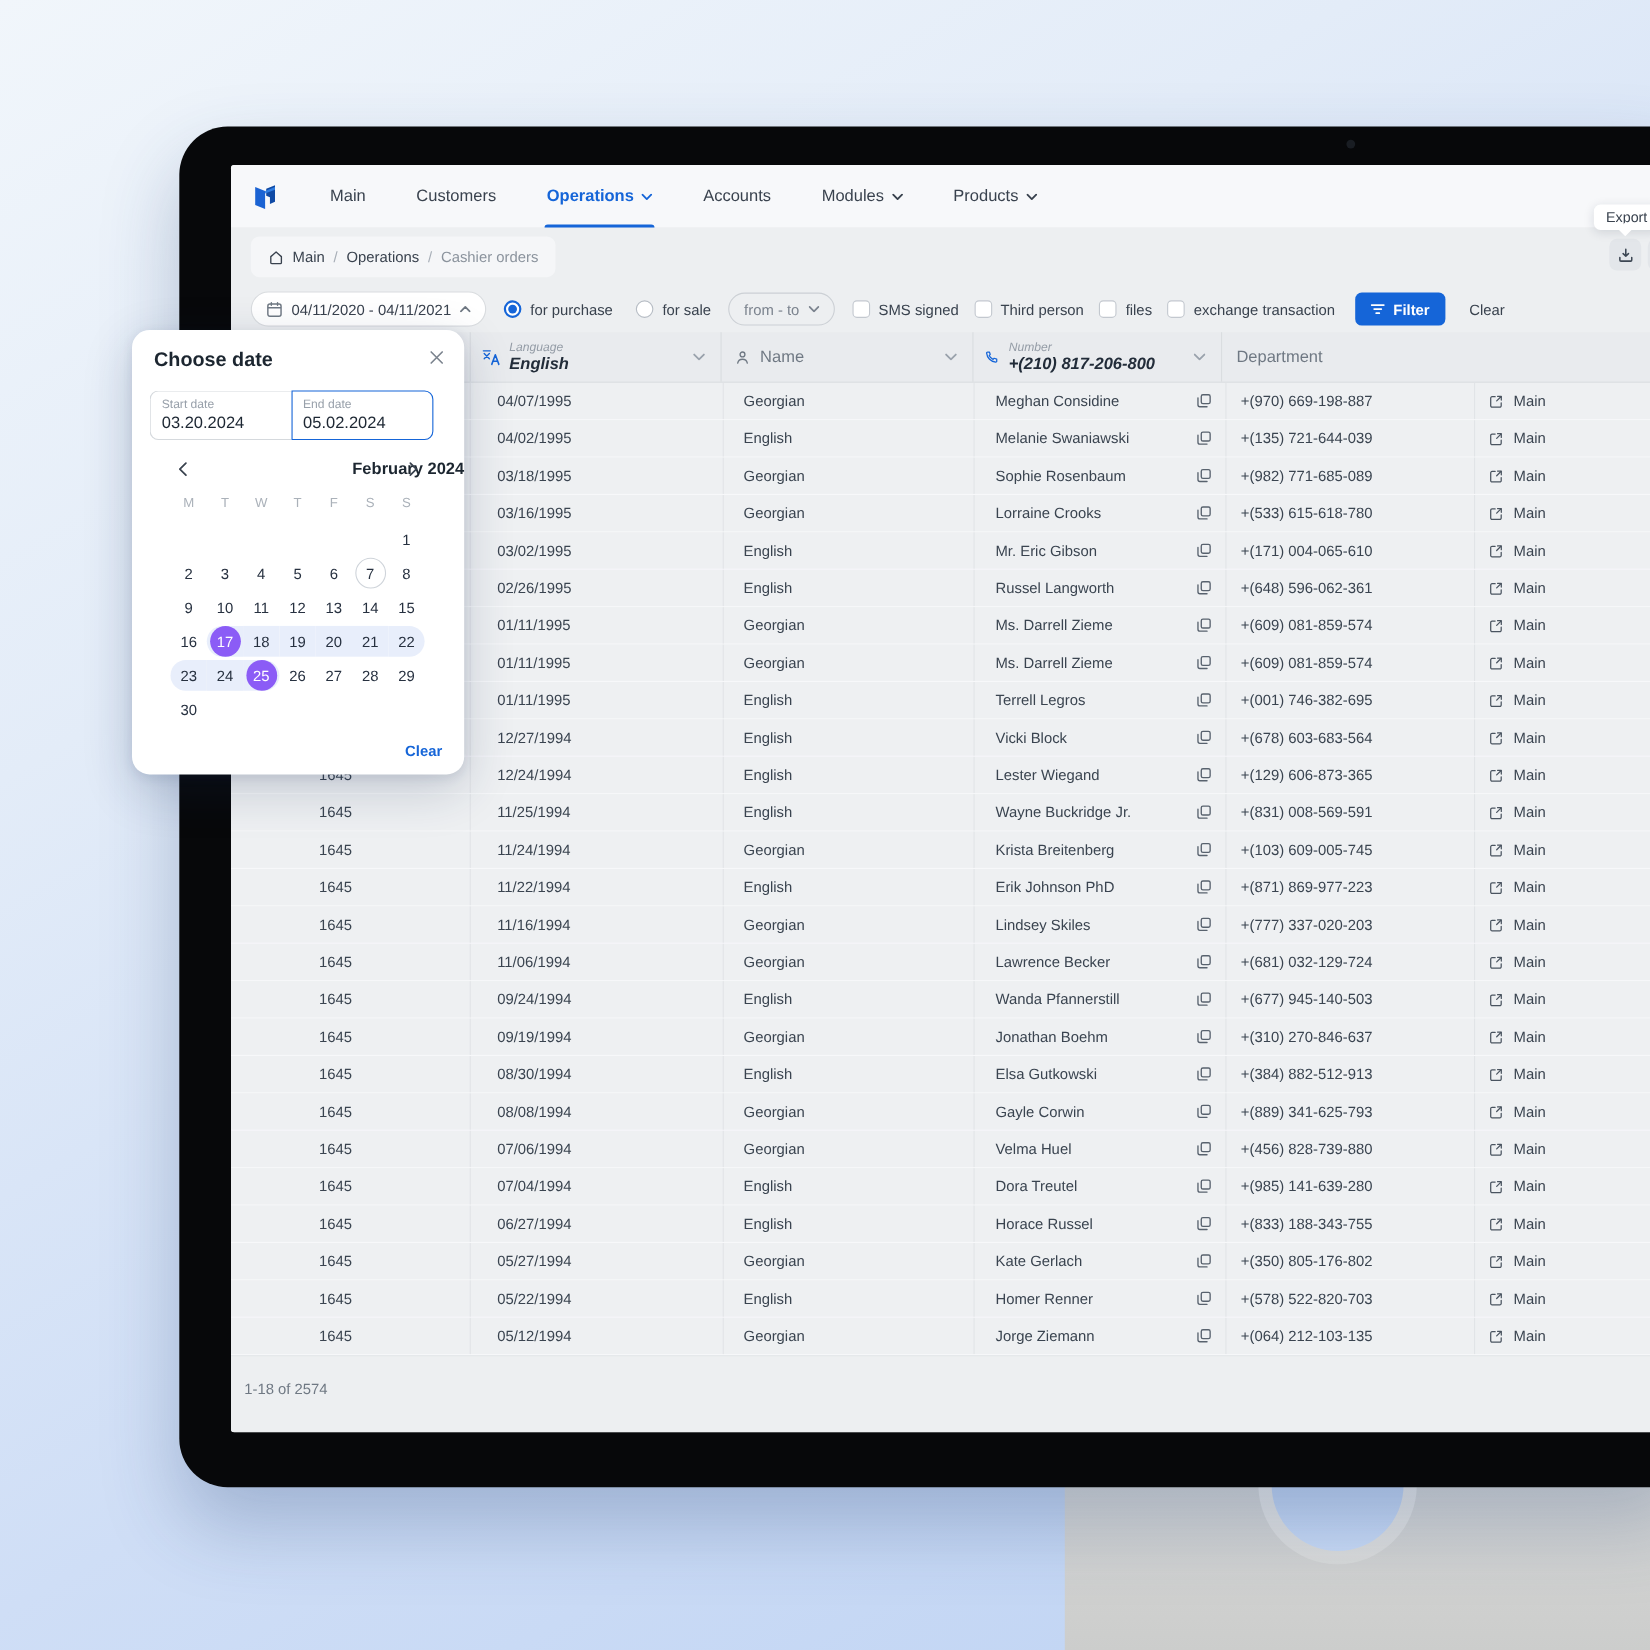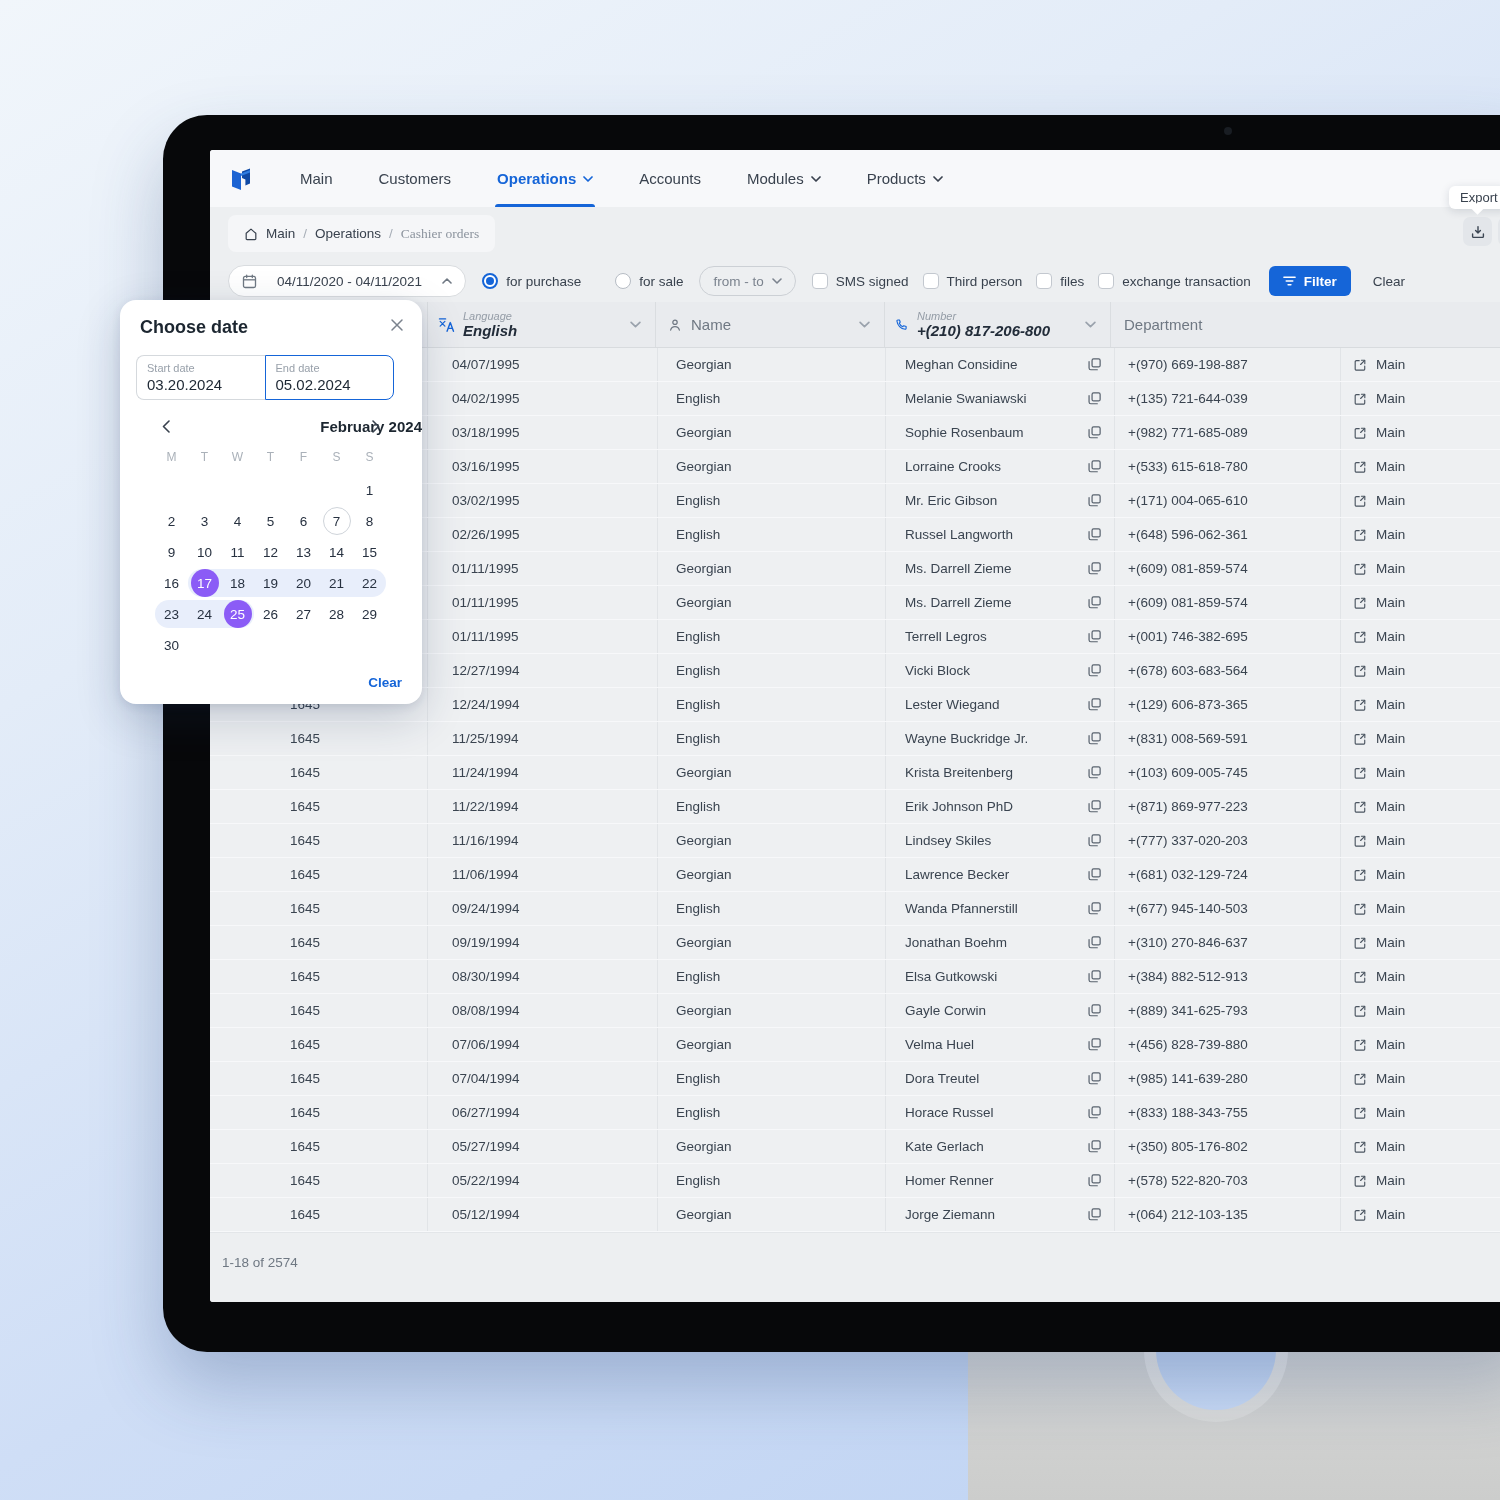--- a/index.html
+++ b/index.html
@@ -31,26 +31,26 @@
   .nav-item{position:relative;display:flex;align-items:center;gap:7px;font-size:15px;color:#39424e;cursor:default;}
   .nav-item.active{color:#1565d8;font-weight:bold;}
   .nav-item.active::after{content:"";position:absolute;left:-2px;right:-2px;bottom:0;height:3px;
     background:#1565d8;border-radius:3px 3px 0 0;}
 
   
   .crumbbar{position:absolute;left:0;top:57px;width:100%;height:53px;background:#edeff1;}
   .crumbchip{position:absolute;left:18px;top:8px;height:37px;display:flex;align-items:center;gap:8px;
     background:#f5f6f8;border-radius:8px;padding:0 16px;font-size:13.5px;color:#39424e;}
   .crumb-sep{color:#a7aeb7;}
-  .crumb-last{color:#8b939d;font-family:Liberation Serif, serif;}
+  .crumb-last{color:#8b939d;}
 
   
   .filterbar{position:absolute;left:0;top:110px;width:100%;height:42px;background:#edeff1;
     display:flex;align-items:center;padding-left:18px;gap:16px;}
-  .datechip{display:flex;align-items:center;gap:20px;background:#fff;border:1px solid #d9dcdf;border-radius:16px;
+  .datechip{display:flex;align-items:center;gap:8px;background:#fff;border:1px solid #d9dcdf;border-radius:16px;
     height:30px;padding:0 13px;font-size:13.5px;color:#39424e;}
   .radio-item{display:flex;align-items:center;gap:8px;font-size:13.5px;color:#39424e;}
   .radio{width:16px;height:16px;border-radius:50%;border:1.6px solid #b6bcc4;background:#fff;box-sizing:border-box;
     display:flex;align-items:center;justify-content:center;}
   .radio.on{border-color:#1565d8;border-width:2px;}
   .radio.on::after{content:"";width:8px;height:8px;border-radius:50%;background:#1565d8;}
   .pill-select{display:flex;align-items:center;gap:8px;border:1px solid #ccd0d5;border-radius:15px;height:28px;
     padding:0 13px;font-size:13.5px;color:#7b838e;}
   .check-item{display:flex;align-items:center;gap:8px;font-size:13.5px;color:#39424e;}
   .cb{width:16px;height:16px;border-radius:4px;border:1.6px solid #c3c8cf;background:#fff;box-sizing:border-box;}
@@ -200,21 +200,21 @@
         <svg width="15" height="15" viewBox="0 0 16 16">
           <rect x="1.6" y="2.6" width="12.8" height="11.8" rx="2" fill="none" stroke="#6f7883" stroke-width="1.4"></rect>
           <path d="M1.6 6.2h12.8" stroke="#6f7883" stroke-width="1.4"></path>
           <path d="M5 1.2v2.6M11 1.2v2.6" stroke="#6f7883" stroke-width="1.4" stroke-linecap="round"></path>
         </svg>
         <span>04/11/2020 - 04/11/2021</span>
         <svg width="10" height="6" viewBox="0 0 10 6">
           <path d="M1 5l4-4 4 4" fill="none" stroke="#6f7883" stroke-width="1.6" stroke-linecap="round" stroke-linejoin="round"></path>
         </svg>
       </div>
-      <div style="display:flex;gap:34px;" id="radio-group">
+      <div style="display:flex;gap:21px;" id="radio-group">
           <label class="radio-item">
             <span class="radio on"></span>
             <span>for purchase</span>
           </label>
           <label class="radio-item">
             <span class="radio"></span>
             <span>for sale</span>
           </label>
         </div>
       <div class="pill-select">

